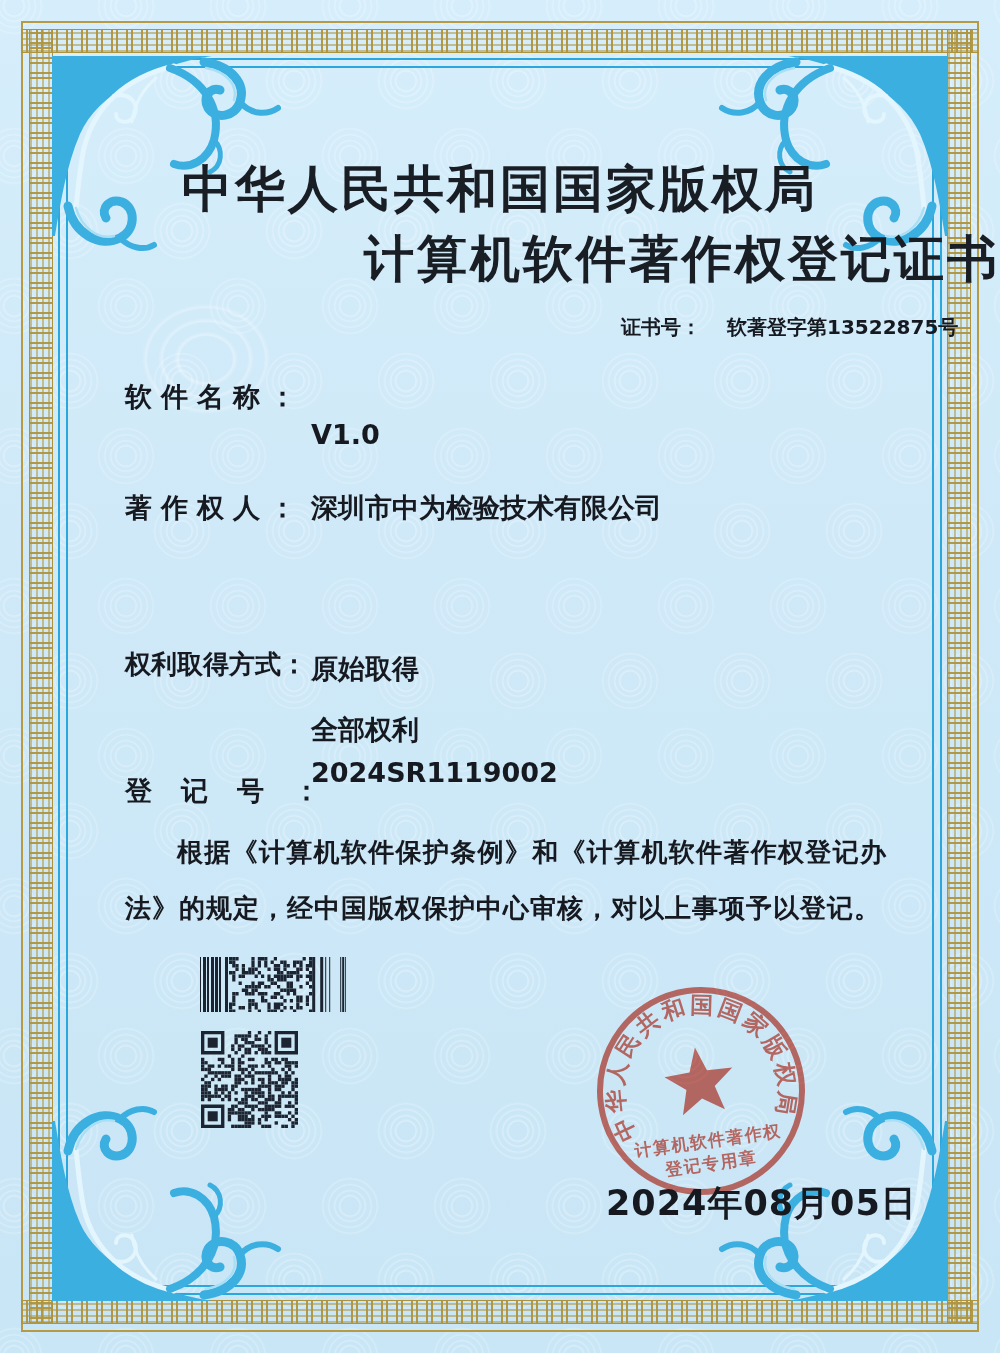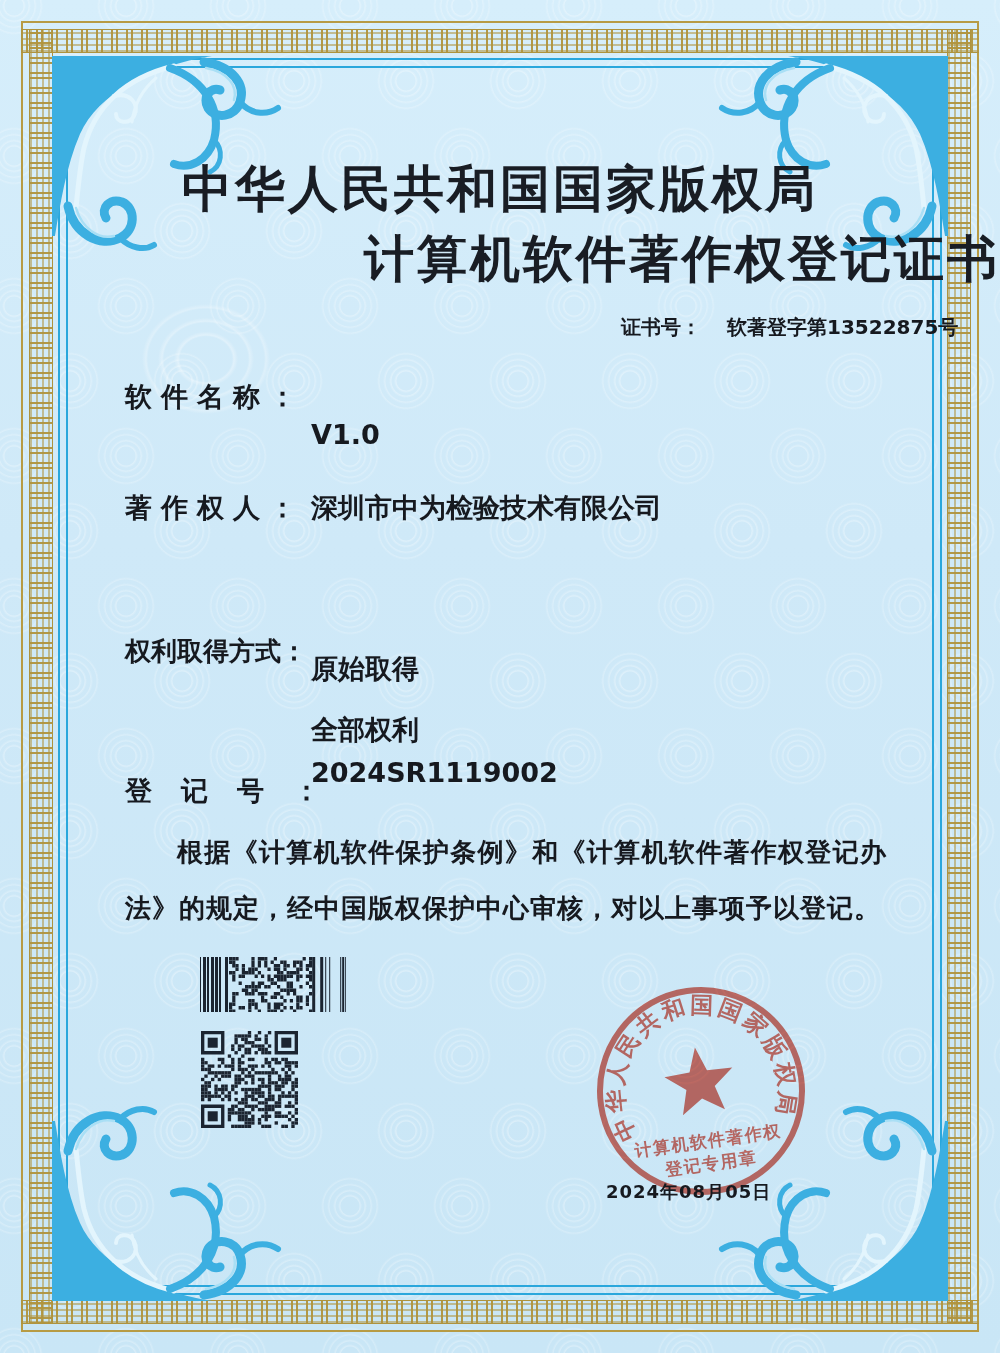--- a/index.html
+++ b/index.html
@@ -66,21 +66,21 @@
   .lblrow{position:absolute;left:125px;font-size:27px;font-weight:bold;white-space:nowrap;font-family:Liberation Mono, monospace;}
   .valrow{position:absolute;left:311px;font-size:27px;font-weight:bold;white-space:nowrap;}
   .ls-a{letter-spacing:9px;}
   .ls-c{letter-spacing:14px;}
   .ls-d{letter-spacing:29px;}
   .body-text{position:absolute;left:125px;top:824px;width:762px;font-size:26px;font-weight:bold;
     line-height:56px;text-indent:2em;text-align:justify;letter-spacing:1px;}
   .barcode{position:absolute;left:200px;top:957px;width:146px;height:55px;}
   .qrcode{position:absolute;left:201px;top:1031px;width:97px;height:97px;}
   .seal{position:absolute;left:591px;top:981px;width:220px;height:220px;mix-blend-mode:multiply;opacity:.92;}
-  .date{position:absolute;left:606px;top:1180px;font-size:18px;font-weight:bold;letter-spacing:1px;z-index:2;}
+  .date{position:absolute;left:606px;top:1180px;font-size:35px;font-weight:bold;letter-spacing:1px;z-index:2;}
   svg{display:block;width:100%;height:100%;}
 </style>
 </head>
 <body>
 
 <div class="page">
 
   <div class="wm"></div>
   <div class="wm-big"></div>
 
@@ -136,21 +136,21 @@
   <div class="cert-no">
     <span class="lbl">证书号：</span><span>软著登字第13522875号</span>
   </div>
 
   <div class="lblrow ls-a" style="top:379px">软件名称：</div>
   <div class="valrow" style="top:419px">V1.0</div>
 
   <div class="lblrow ls-a" style="top:490px">著作权人：</div>
   <div class="valrow" style="top:490px">深圳市中为检验技术有限公司</div>
 
-  <div class="lblrow" style="top:634px;font-size:26px">权利取得方式：</div>
+  <div class="lblrow" style="top:647px;font-size:26px">权利取得方式：</div>
   <div class="valrow" style="top:651px">原始取得</div>
 
   <div class="valrow" style="top:712px">全部权利</div>
 
   <div class="lblrow ls-d" style="top:773px">登记号：</div>
   <div class="valrow" style="top:757px">2024SR1119002</div>
 
   <div class="body-text">根据《计算机软件保护条例》和《计算机软件著作权登记办法》的规定，经中国版权保护中心审核，对以上事项予以登记。</div>
 
   <div class="barcode">

